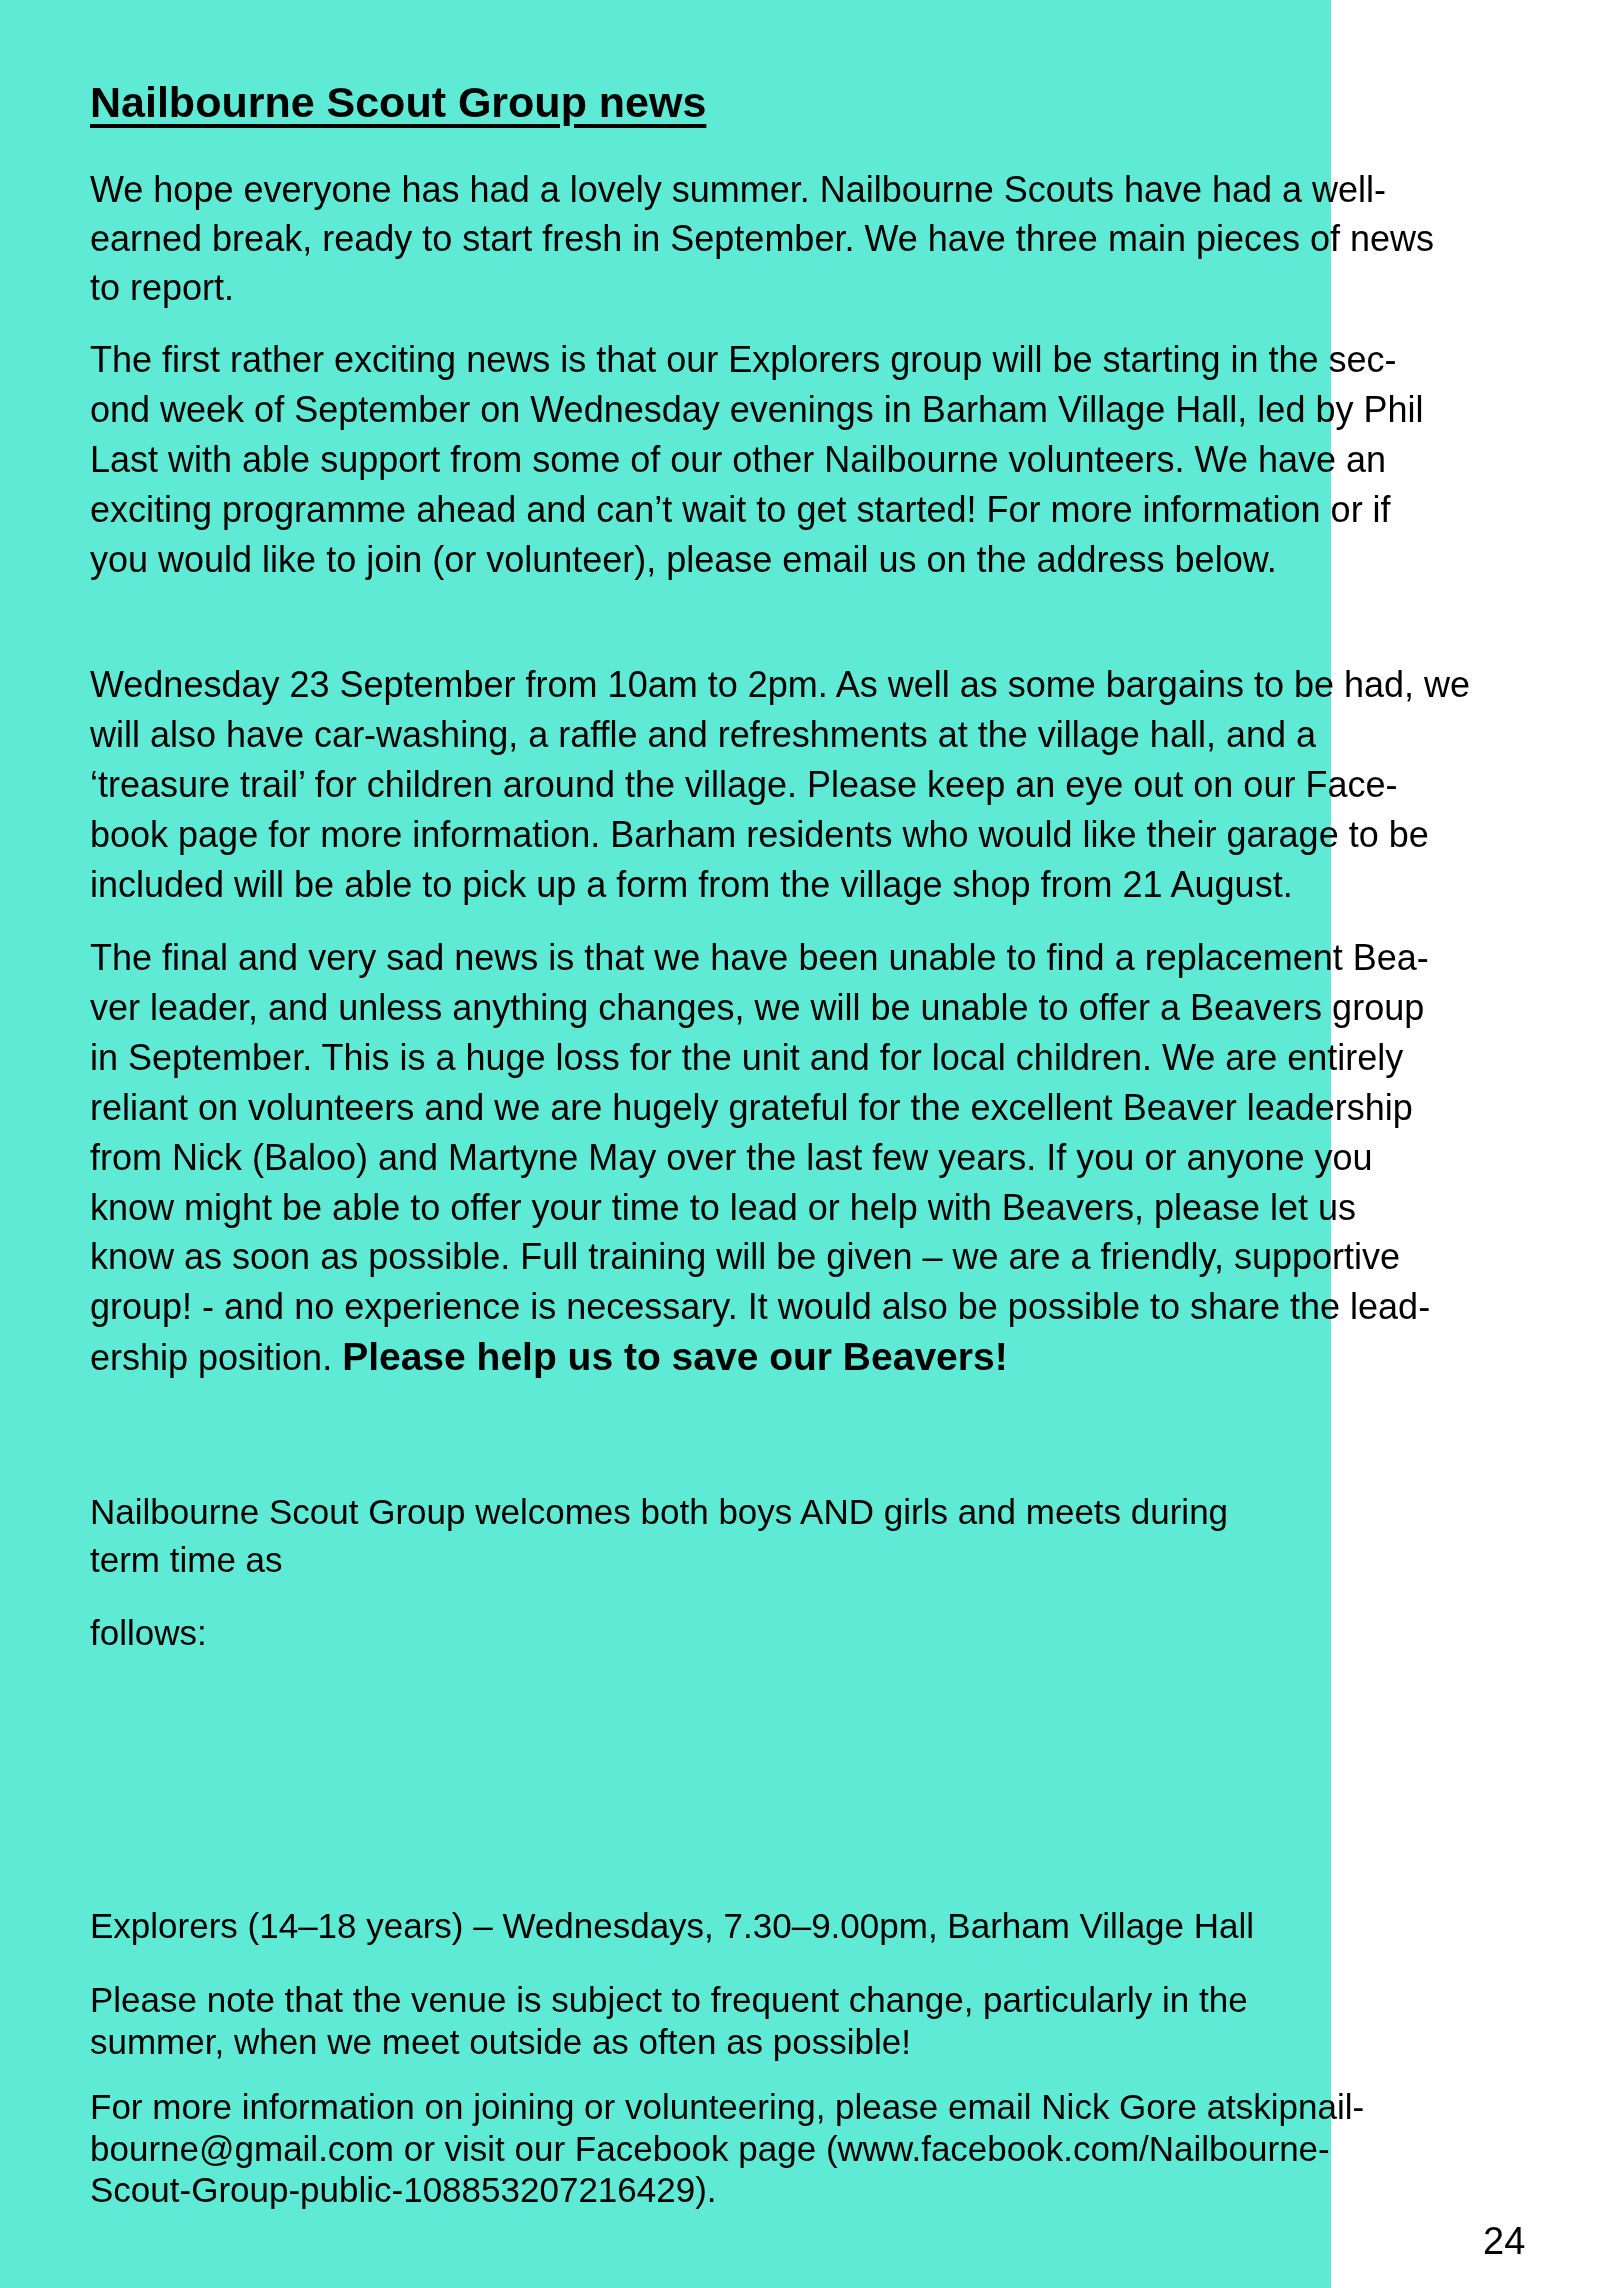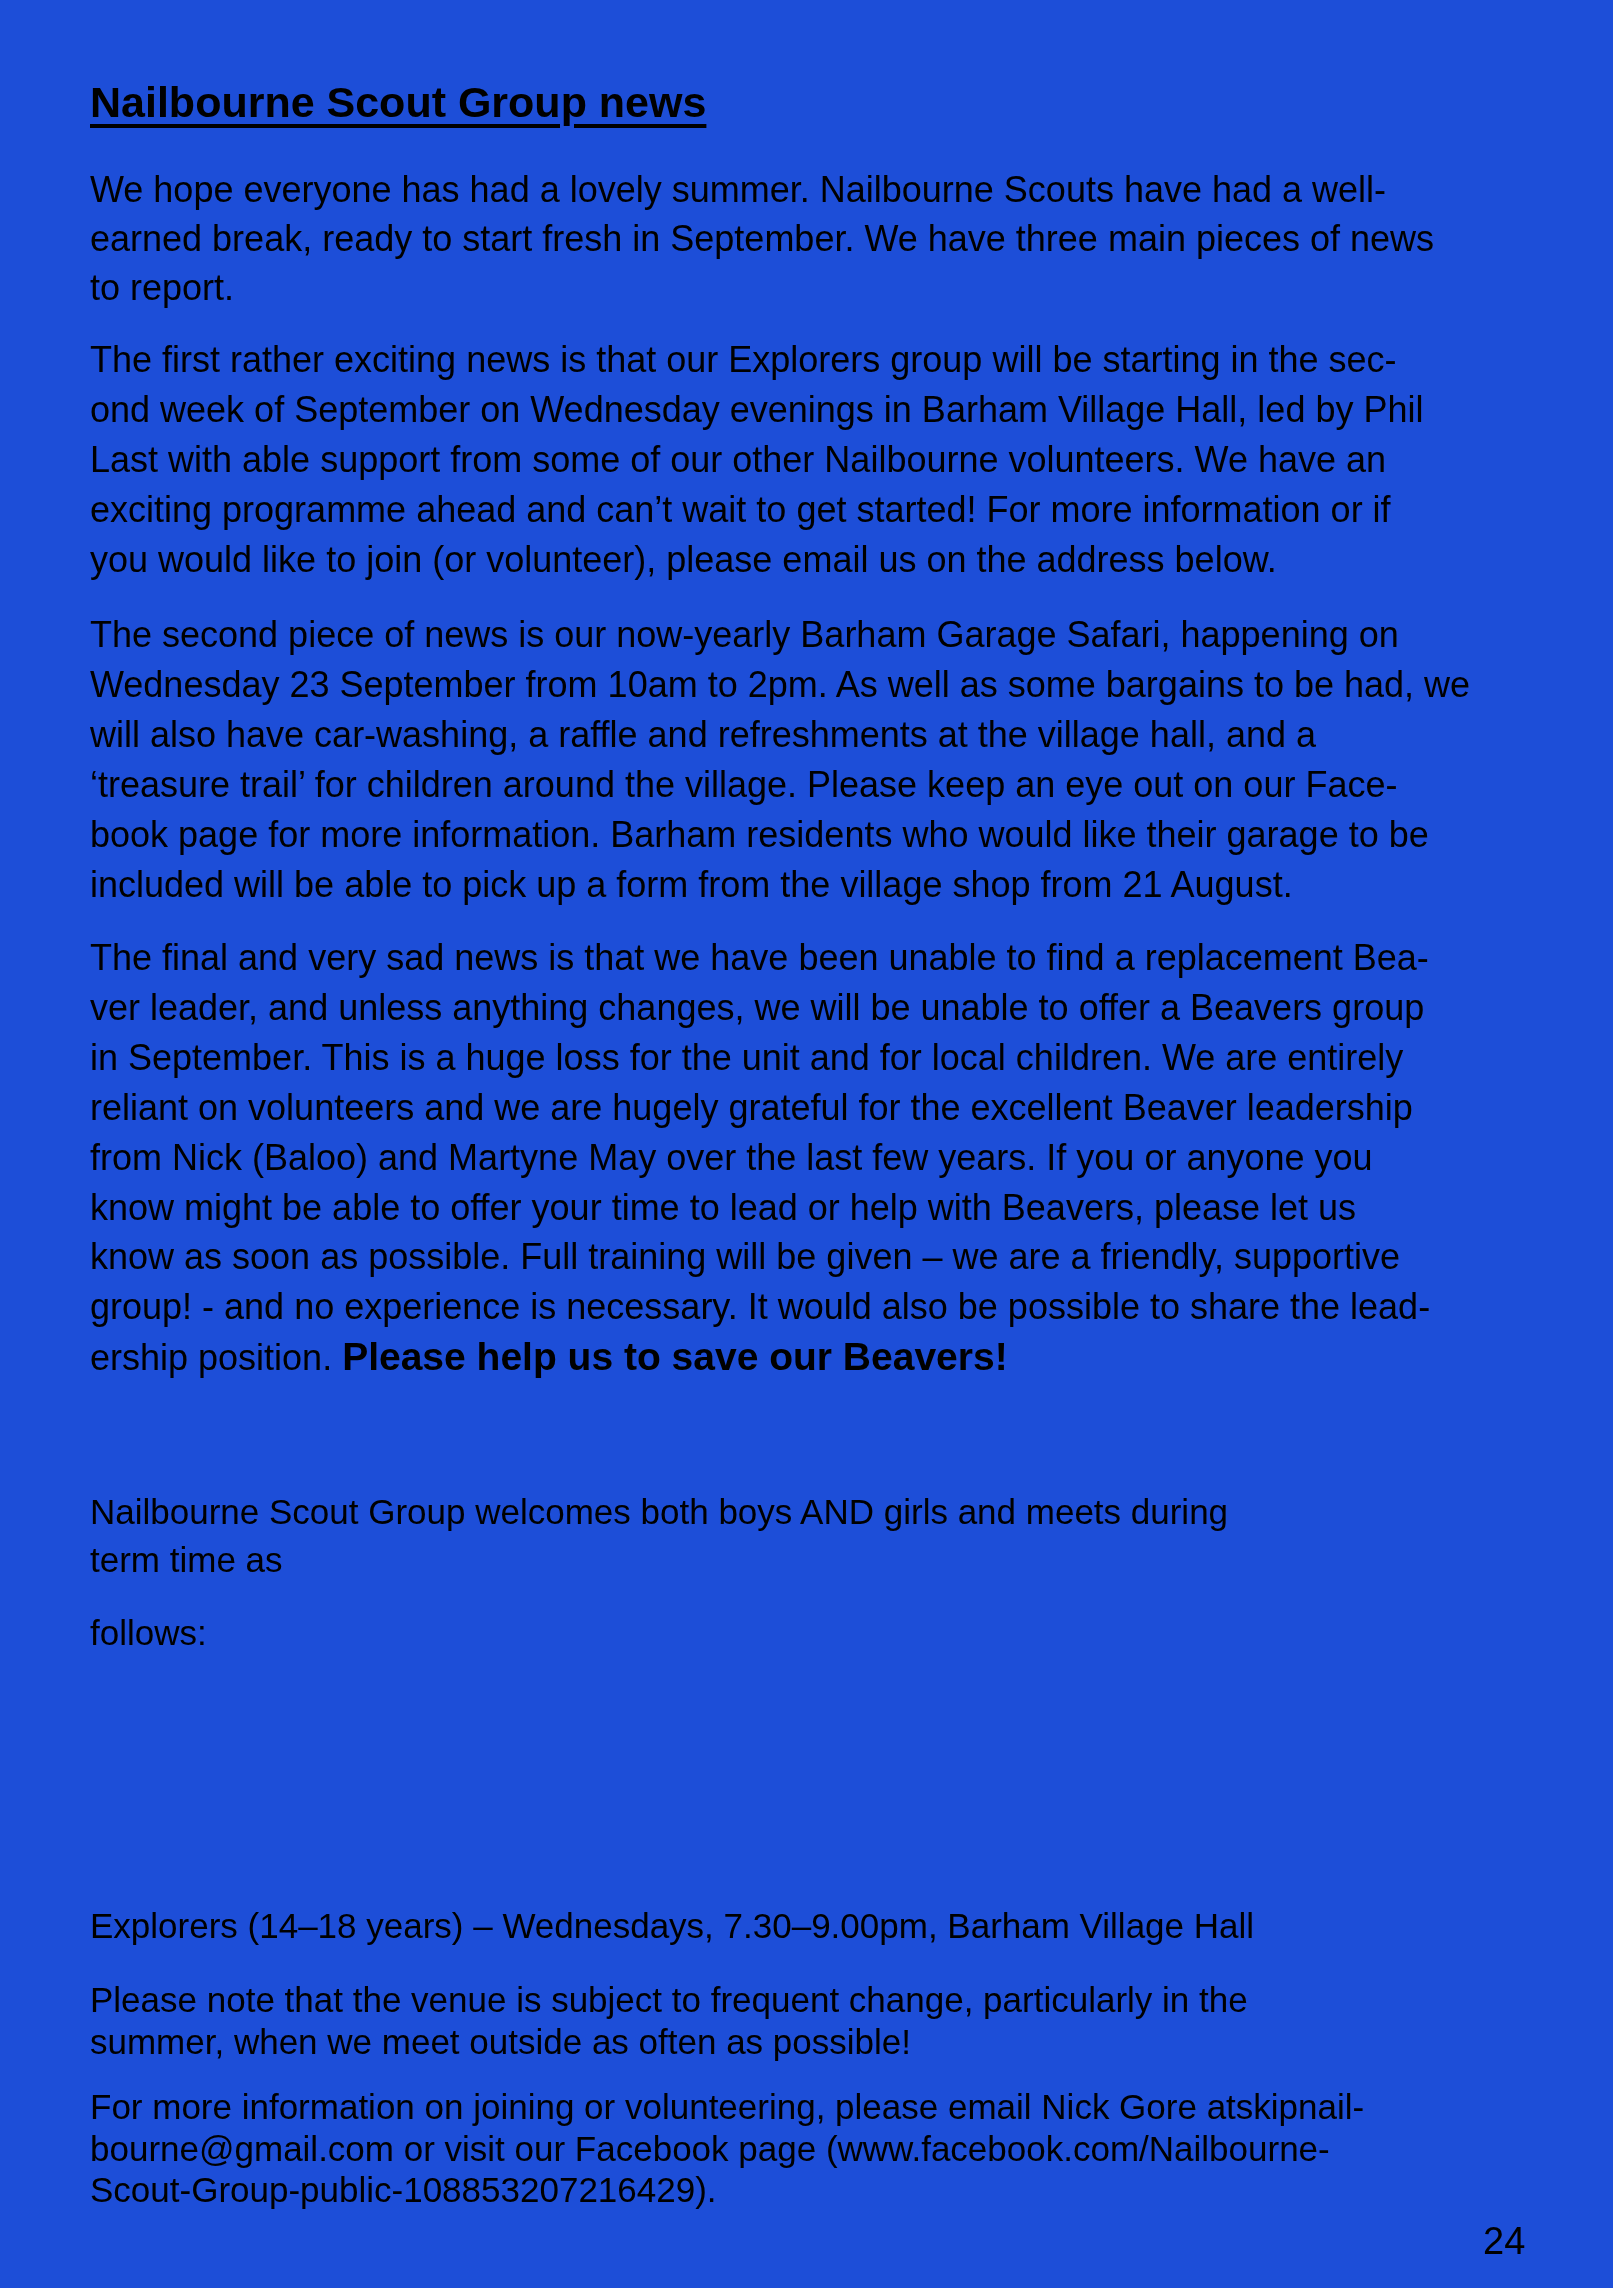--- a/index.html
+++ b/index.html
@@ -1,18 +1,18 @@
 <!DOCTYPE html>
 <html style="font-size:14.8px"><head>
 <meta charset="utf-8">
 <style>
   html, body { margin: 0; padding: 0; background: #ffffff; }
   body { width: 1613px; height: 2289px; position: relative; overflow: hidden;
          font-family: "Liberation Sans", sans-serif; color: #000000; }
-  .page { position: absolute; left: 0; top: 0; width: 1613px; height: 2289px; background: #1d4ed8; }
+  .page { position: absolute; left: 0; top: 0; width: 1331px; height: 2289px; background: #5eead4; }
   .heading { position: absolute; left: 90px; top: 76px; font-size: 43px; font-weight: bold;
              text-decoration: underline; text-decoration-thickness: 3.7px; text-underline-offset: 6.5px;
              white-space: nowrap; line-height: 52px; }
   .line { position: absolute; left: 90px; white-space: nowrap; font-size: 36px; line-height: 44px; margin-top: 7px; }
   .bold { font-weight: normal; font-size: 35px; }
   .bold-inline { font-weight: bold; font-size: 39px; }
   .small { font-size: 35px; }
   .pagenum { position: absolute; left: 1483px; top: 2217px; font-size: 38px; line-height: 48px; }
 </style>
 </head>
@@ -25,21 +25,20 @@
   <div class="line" style="top:161px">We hope everyone has had a lovely summer. Nailbourne Scouts have had a well-</div>
   <div class="line" style="top:210px">earned break, ready to start fresh in September. We have three main pieces of news</div>
   <div class="line" style="top:259px">to report.</div>
 
   <div class="line" style="top:331px">The first rather exciting news is that our Explorers group will be starting in the sec-</div>
   <div class="line" style="top:381px">ond week of September on Wednesday evenings in Barham Village Hall, led by Phil</div>
   <div class="line" style="top:431px">Last with able support from some of our other Nailbourne volunteers. We have an</div>
   <div class="line" style="top:481px">exciting programme ahead and can’t wait to get started! For more information or if</div>
   <div class="line" style="top:531px">you would like to join (or volunteer), please email us on the address below.</div>
 
-  <div class="line" style="top:606px">The second piece of news is our now-yearly Barham Garage Safari, happening on</div>
   <div class="line" style="top:656px">Wednesday 23 September from 10am to 2pm. As well as some bargains to be had, we</div>
   <div class="line" style="top:706px">will also have car-washing, a raffle and refreshments at the village hall, and a</div>
   <div class="line" style="top:756px">‘treasure trail’ for children around the village. Please keep an eye out on our Face-</div>
   <div class="line" style="top:806px">book page for more information. Barham residents who would like their garage to be</div>
   <div class="line" style="top:856px">included will be able to pick up a form from the village shop from 21 August.</div>
 
   <div class="line" style="top:929px">The final and very sad news is that we have been unable to find a replacement Bea-</div>
   <div class="line" style="top:979px">ver leader, and unless anything changes, we will be unable to offer a Beavers group</div>
   <div class="line" style="top:1029px">in September. This is a huge loss for the unit and for local children. We are entirely</div>
   <div class="line" style="top:1079px">reliant on volunteers and we are hugely grateful for the excellent Beaver leadership</div>

